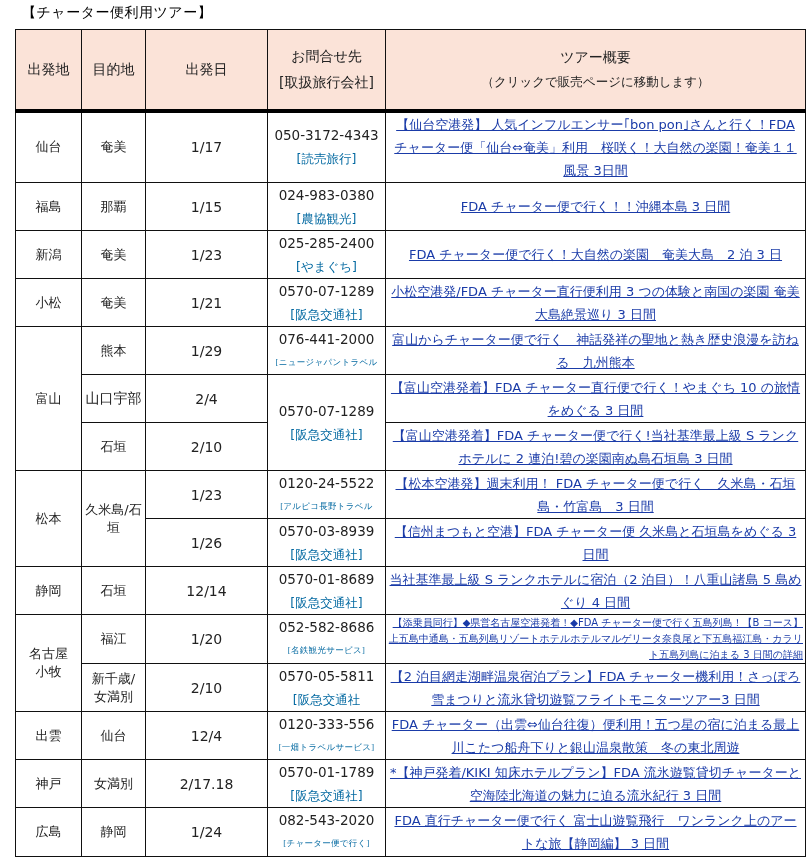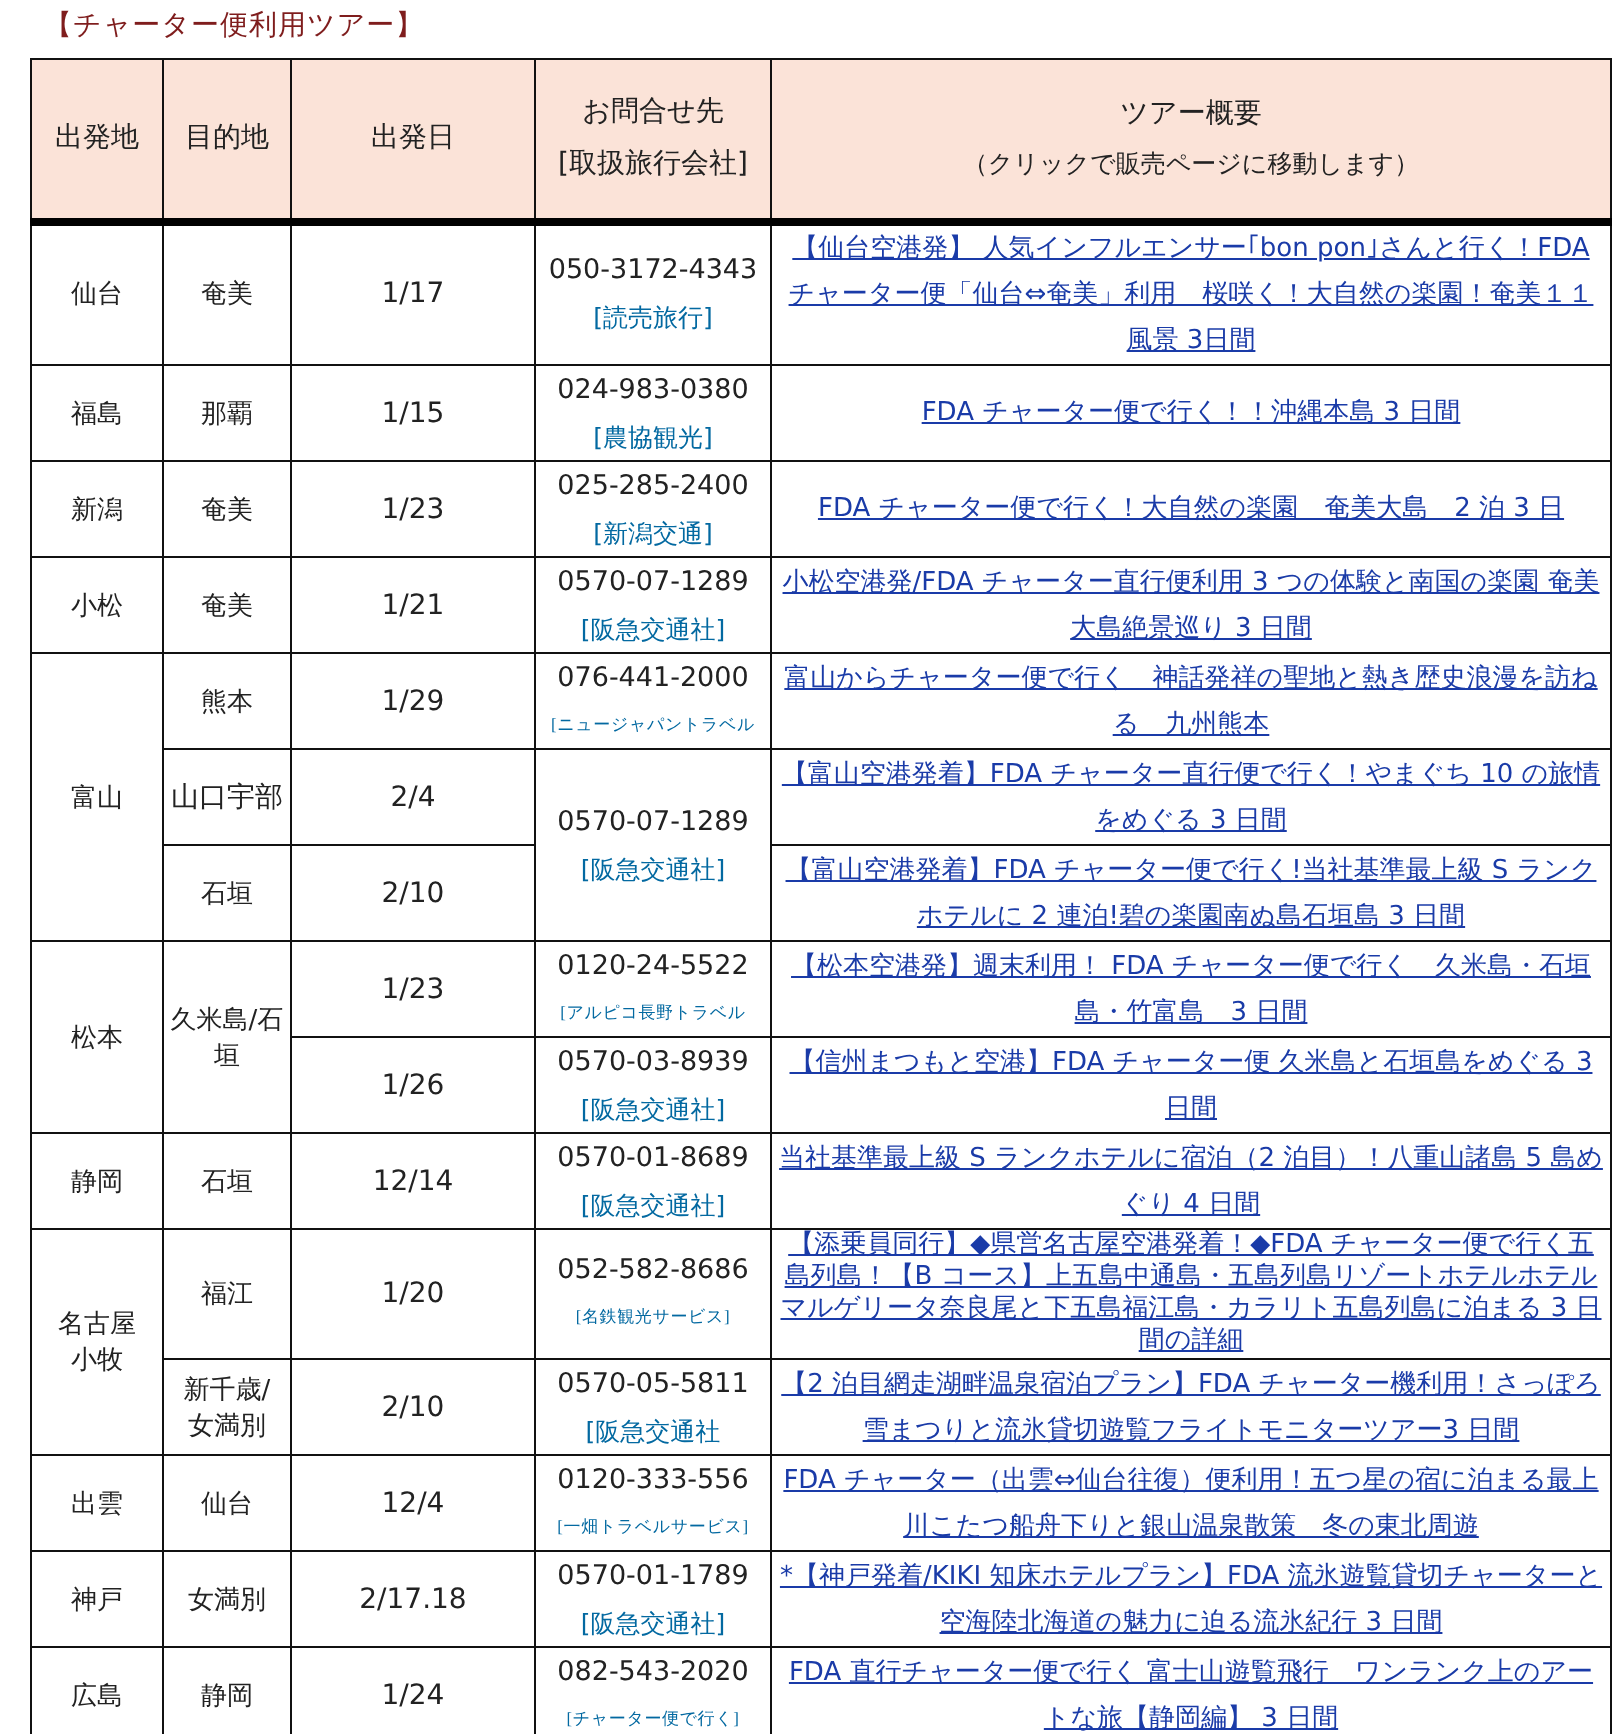--- a/index.html
+++ b/index.html
@@ -1,31 +1,31 @@
 <!DOCTYPE html>
 <html><head>
 <meta charset="utf-8">
 <style>
   html, body { margin: 0; padding: 0; background: #ffffff; }
   body { width: 812px; height: 867px; position: relative; overflow: hidden;
          font-family: "DejaVu Sans", "Liberation Sans", sans-serif; color: #222; }
-  .page-title { position: absolute; left: 22px; top: 4px; font-size: 14px; color: #7f1d1d; letter-spacing: 0.5px; }
+  .page-title { position: absolute; left: 22px; top: 4px; font-size: 14px; color: #000000; letter-spacing: 0.5px; }
   table.tours { position: absolute; left: 15px; top: 29px; border-collapse: collapse; table-layout: fixed; width: 711px; }
   table.tours th, table.tours td { border: 1.5px solid #111; text-align: center; vertical-align: middle; padding: 0 2px; }
   table.tours th { background: #fbe3d8; font-weight: normal; font-size: 14px; color: #222; line-height: 26px; }
   table.tours thead tr th { border-bottom: 4px solid #000; }
   .hdr-sub { font-size: 12.5px; display: block; line-height: 24px; }
   td.place { font-size: 13px; }
   td.place.small { font-size: 14px; }
   td.date { font-size: 14px; }
   td.contact { font-size: 13.5px; line-height: 23px; }
   .agency { display: block; font-size: 12.5px; color: #0369a1; }
   .agency.tiny { font-size: 8.5px; letter-spacing: 0.3px; font-family: Liberation Serif, serif; }
   td.tour { font-size: 13px; line-height: 23px; padding: 0 6px; }
-  td.tour.small { font-size: 13px; line-height: 16px; }
+  td.tour.small { font-size: 10px; line-height: 16px; text-align: right; }
   td.tour a { color: #1a3ba8; text-decoration: underline; text-decoration-color: #1a3ba8; }
   .c1 { width: 66px; } .c2 { width: 64px; } .c3 { width: 122px; } .c4 { width: 118px; } .c5 { width: 420px; }
 </style>
 </head>
 <body>
 
 <div class="page-title">【チャーター便利用ツアー】</div>
 
 <table class="tours">
   <colgroup>
@@ -73,21 +73,21 @@
       </td>
       <td class="tour"><a href="#">FDA チャーター便で行く！！沖縄本島 3 日間</a></td>
     </tr>
 
     <tr style="height:48px">
       <td class="place">新潟</td>
       <td class="place">奄美</td>
       <td class="date">1/23</td>
       <td class="contact">
         <span>025-285-2400</span>
-        <span class="agency">[新潟交通]</span>
+        <span class="agency">[やまぐち]</span>
       </td>
       <td class="tour"><a href="#">FDA チャーター便で行く！大自然の楽園　奄美大島　2 泊 3 日</a></td>
     </tr>
 
     <tr style="height:48px">
       <td class="place">小松</td>
       <td class="place">奄美</td>
       <td class="date">1/21</td>
       <td class="contact">
         <span>0570-07-1289</span>

